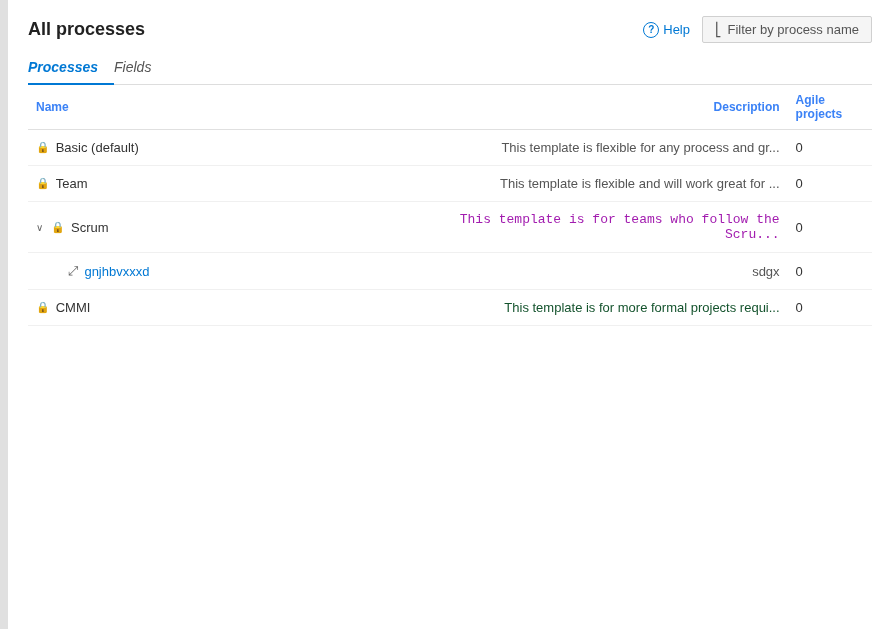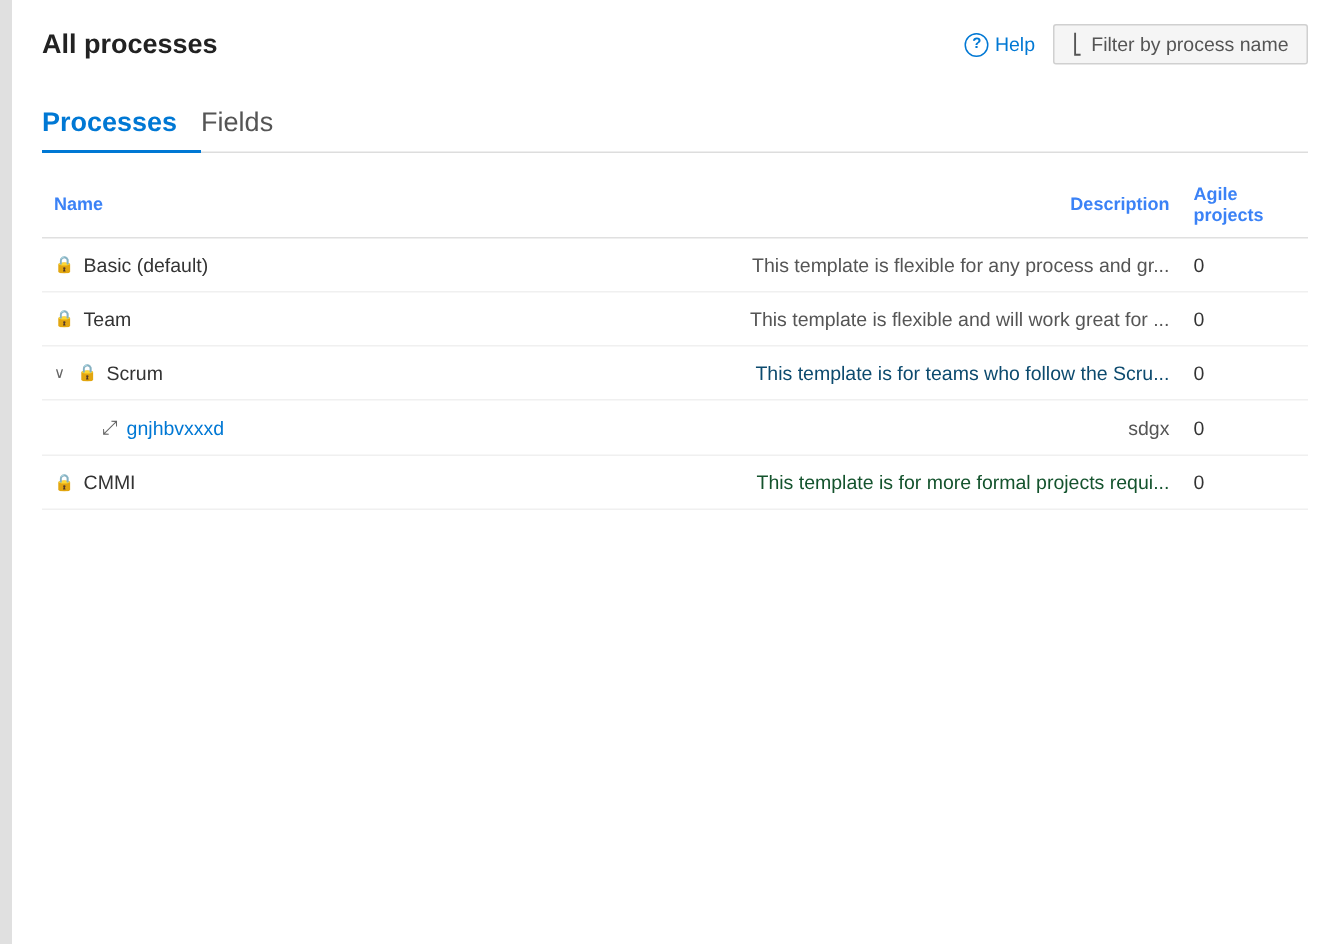--- a/index.html
+++ b/index.html
@@ -1,15 +1,15 @@
 <!DOCTYPE html>
 <html><head>
   <meta charset="utf-8">
   <style>
-    * { box-sizing: border-box; margin: 0; padding: 0; gap: 12px; }
+    * { box-sizing: border-box; margin: 0; padding: 0; }
     body {
       font-family: "Segoe UI", Arial, sans-serif;
       font-size: 13px;
       background: #fff;
       color: #333;
       width: 892px;
       height: 629px;
       overflow: hidden;
     }
     .page-container {
@@ -74,24 +74,25 @@
     }
     .tabs-row {
       display: flex;
       gap: 0;
       border-bottom: 1px solid #ddd;
       margin-bottom: 0;
     }
     .tab {
       padding: 8px 16px 8px 0;
       cursor: pointer;
-      font-size: 18px;
+      font-size: 14px;
       color: #555;
       border-bottom: 2px solid transparent;
       margin-bottom: -1px;
+      font-style: italic;
     }
     .tab.active {
       color: #0078d4;
       border-bottom: 2px solid #0078d4;
       font-weight: 600;
     }
     .table-container {
       flex: 1;
       overflow: auto;
       margin-top: 0;
@@ -218,21 +219,21 @@
             <td class="col-team">0</td>
           </tr>
           <tr>
             <td class="col-name">
               <div class="name-cell">
                 <span class="expand-chevron">∨</span>
                 <span class="lock-icon" style="font-size: 11px;">🔒</span>
                 <span class="process-name">Scrum</span>
               </div>
             </td>
-            <td class="col-desc" style="color: #0c4a6e;">This template is for teams who follow the Scru...</td>
+            <td class="col-desc" style="color: #a21caf; font-family: Liberation Mono, monospace;">This template is for teams who follow the Scru...</td>
             <td class="col-team">0</td>
           </tr>
           <tr class="child-row">
             <td class="col-name">
               <div class="name-cell">
                 <span class="inherit-icon" style="font-size: 13px;">⤢</span>
                 <span class="process-link">gnjhbvxxxd</span>
               </div>
             </td>
             <td class="col-desc" style="color: rgb(85, 85, 85); margin-top: 40px;">sdgx</td>

